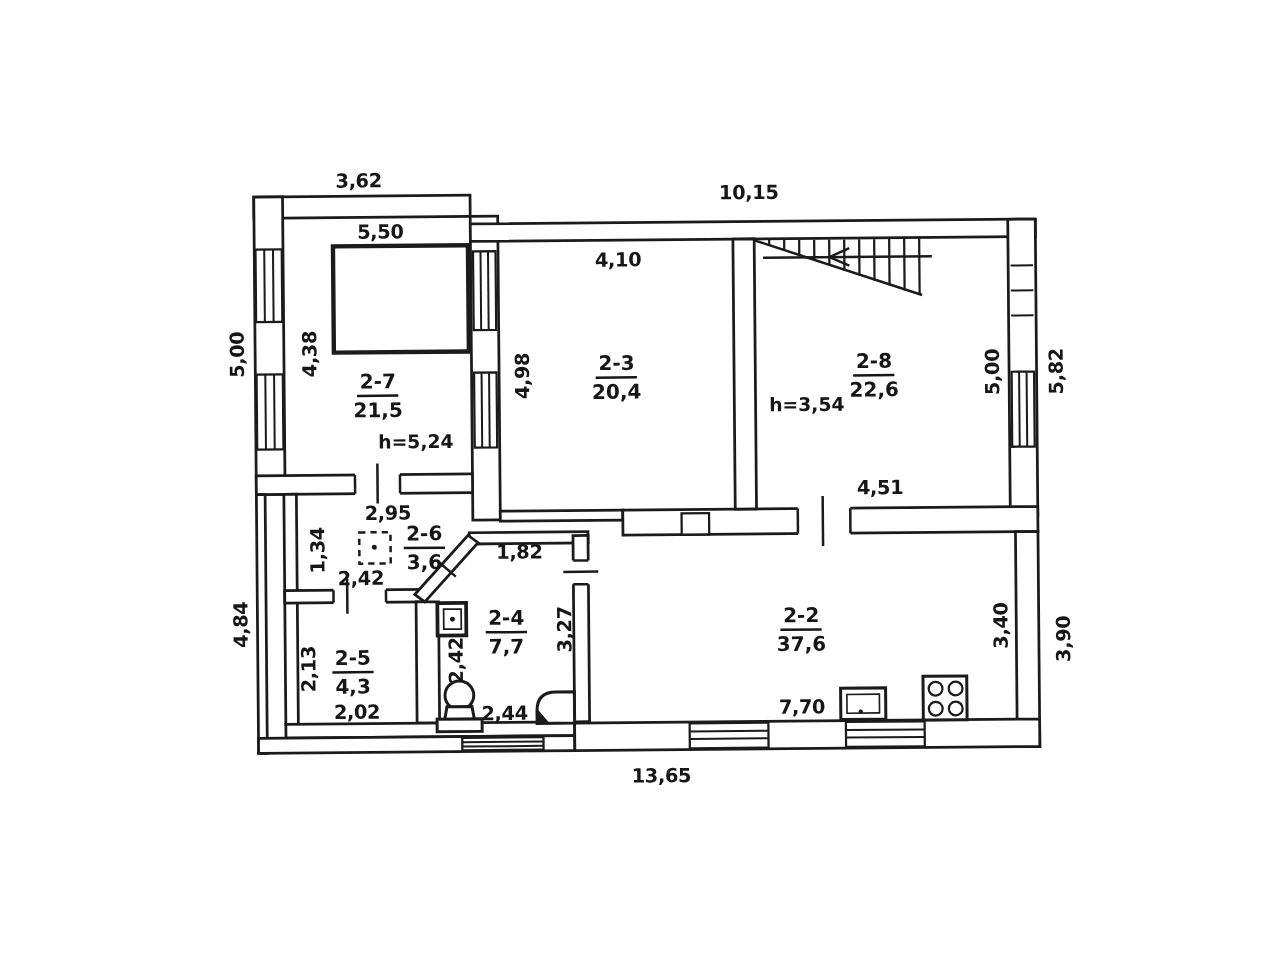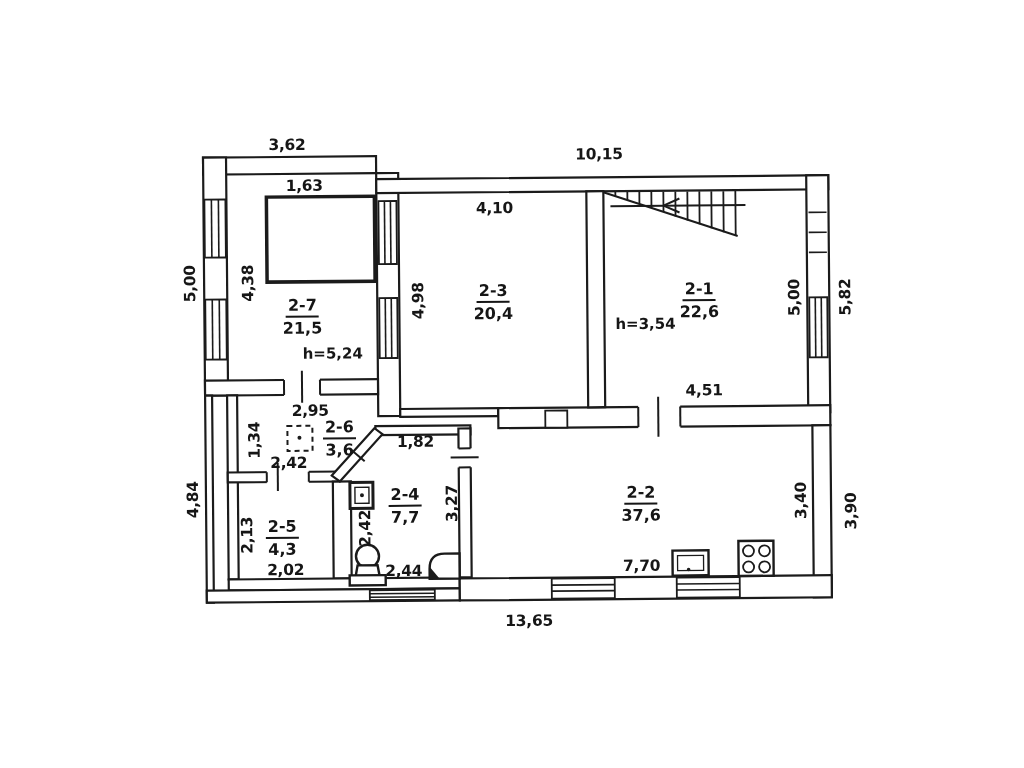--- a/index.html
+++ b/index.html
@@ -155,21 +155,21 @@
     </g>
 
     <g>
       <rect class="dash" x="287" y="424" width="25" height="25"></rect>
       <circle class="fill-ink" cx="299" cy="436" r="2"></circle>
     </g>
   </svg>
 
   <div class="dim" style="left:289px;top:143px">3,62</div>
   <div class="dim" style="left:601px;top:155px">10,15</div>
-  <div class="dim" style="left:306px;top:184px">1,63</div>
+  <div class="dim" style="left:306px;top:184px">5,50</div>
   <div class="dim" style="left:496px;top:208px">4,10</div>
   <div class="dim" style="left:704px;top:392px">4,51</div>
   <div class="dim" style="left:310px;top:409px">2,95</div>
   <div class="dim" style="left:415px;top:441px">1,82</div>
   <div class="dim" style="left:288px;top:461px">2,42</div>
   <div class="dim" style="left:284px;top:568px">2,02</div>
   <div class="dim" style="left:402px;top:570px">2,44</div>
   <div class="dim" style="left:640px;top:567px">7,70</div>
   <div class="dim" style="left:527px;top:621px">13,65</div>
 
@@ -180,21 +180,21 @@
   <div class="dim vert" style="left:846px;top:300px">5,82</div>
   <div class="dim vert" style="left:254px;top:438px">1,34</div>
   <div class="dim vert" style="left:192px;top:497px">4,84</div>
   <div class="dim vert" style="left:246px;top:533px">2,13</div>
   <div class="dim vert" style="left:364px;top:527px">2,42</div>
   <div class="dim vert" style="left:451px;top:503px">3,27</div>
   <div class="dim vert" style="left:800px;top:503px">3,40</div>
   <div class="dim vert" style="left:850px;top:514px">3,90</div>
 
   <div class="room-label" style="left:700px;top:302px">
-    <span class="rnum">2-1</span>
+    <span class="rnum">2-8</span>
     <span class="rarea">22,6</span>
   </div>
   <div class="hnote" style="left:646px;top:325px">h=3,54</div>
 
   <div class="room-label" style="left:640px;top:505px">
     <span class="rnum">2-2</span>
     <span class="rarea">37,6</span>
   </div>
 
   <div class="room-label" style="left:494px;top:302px">

